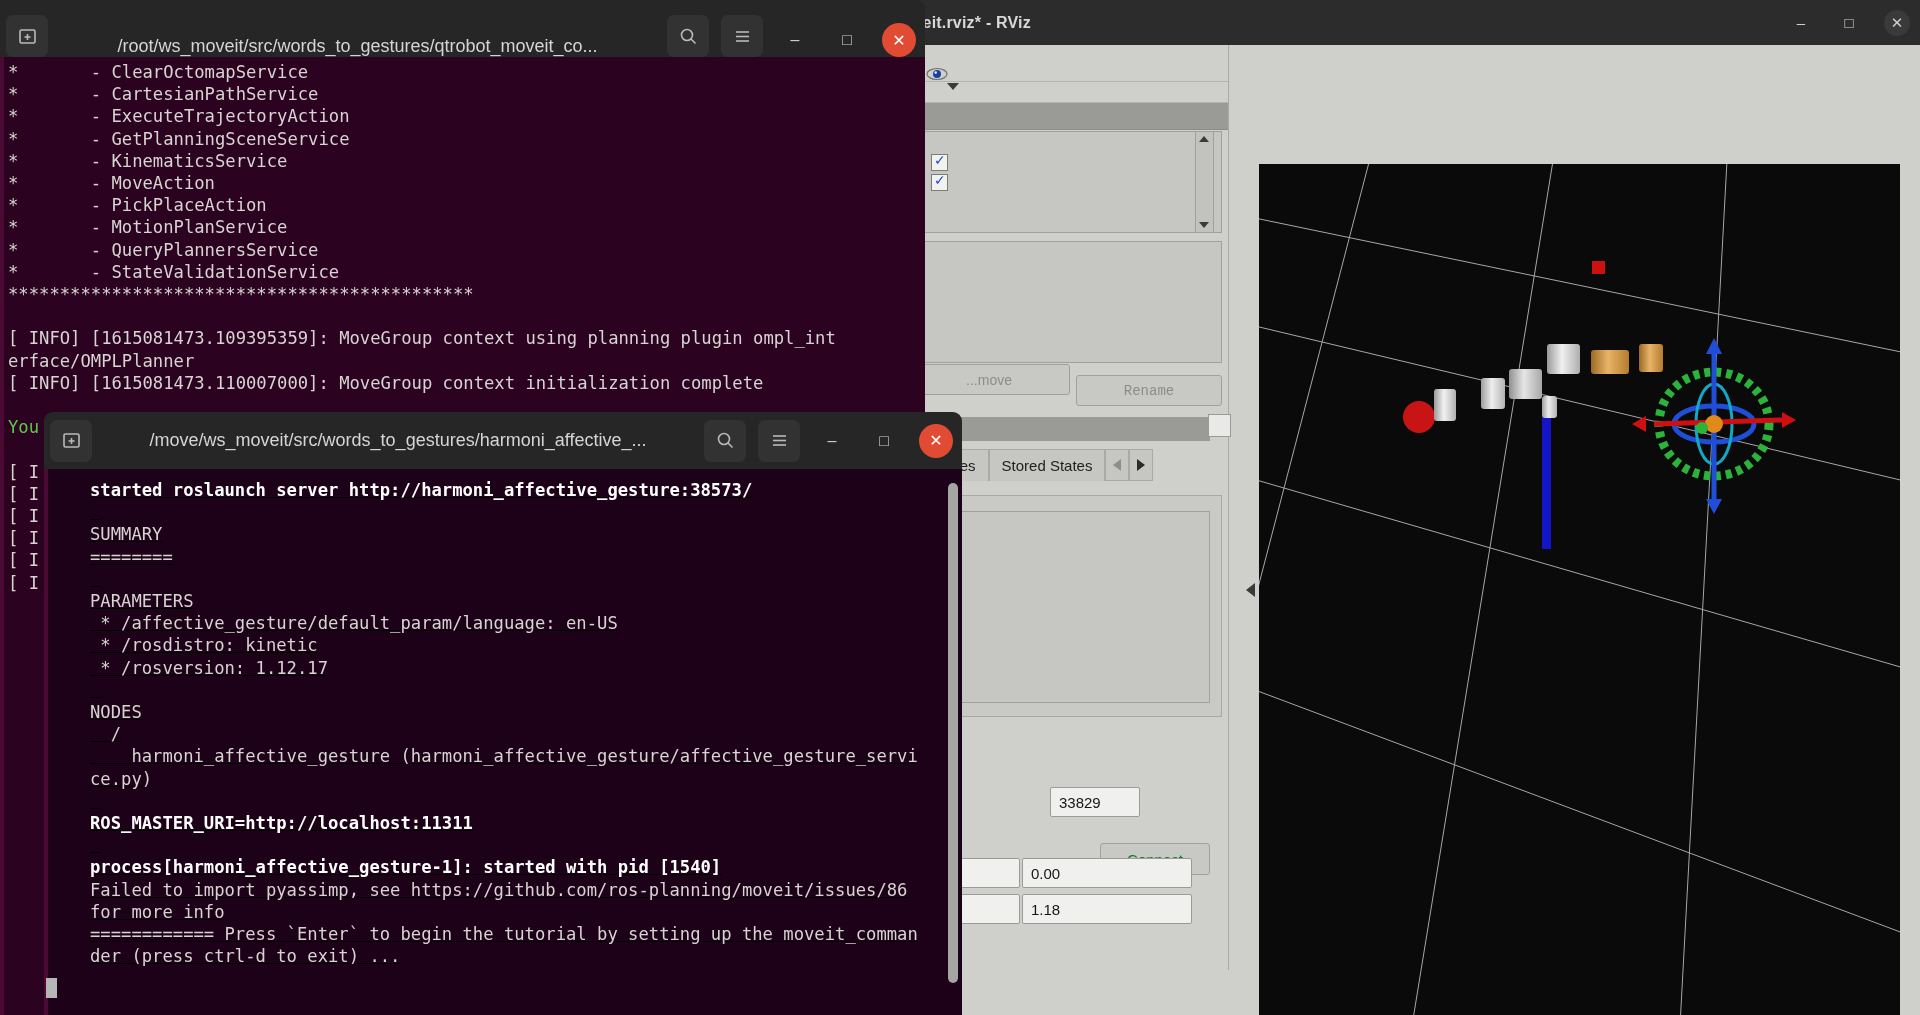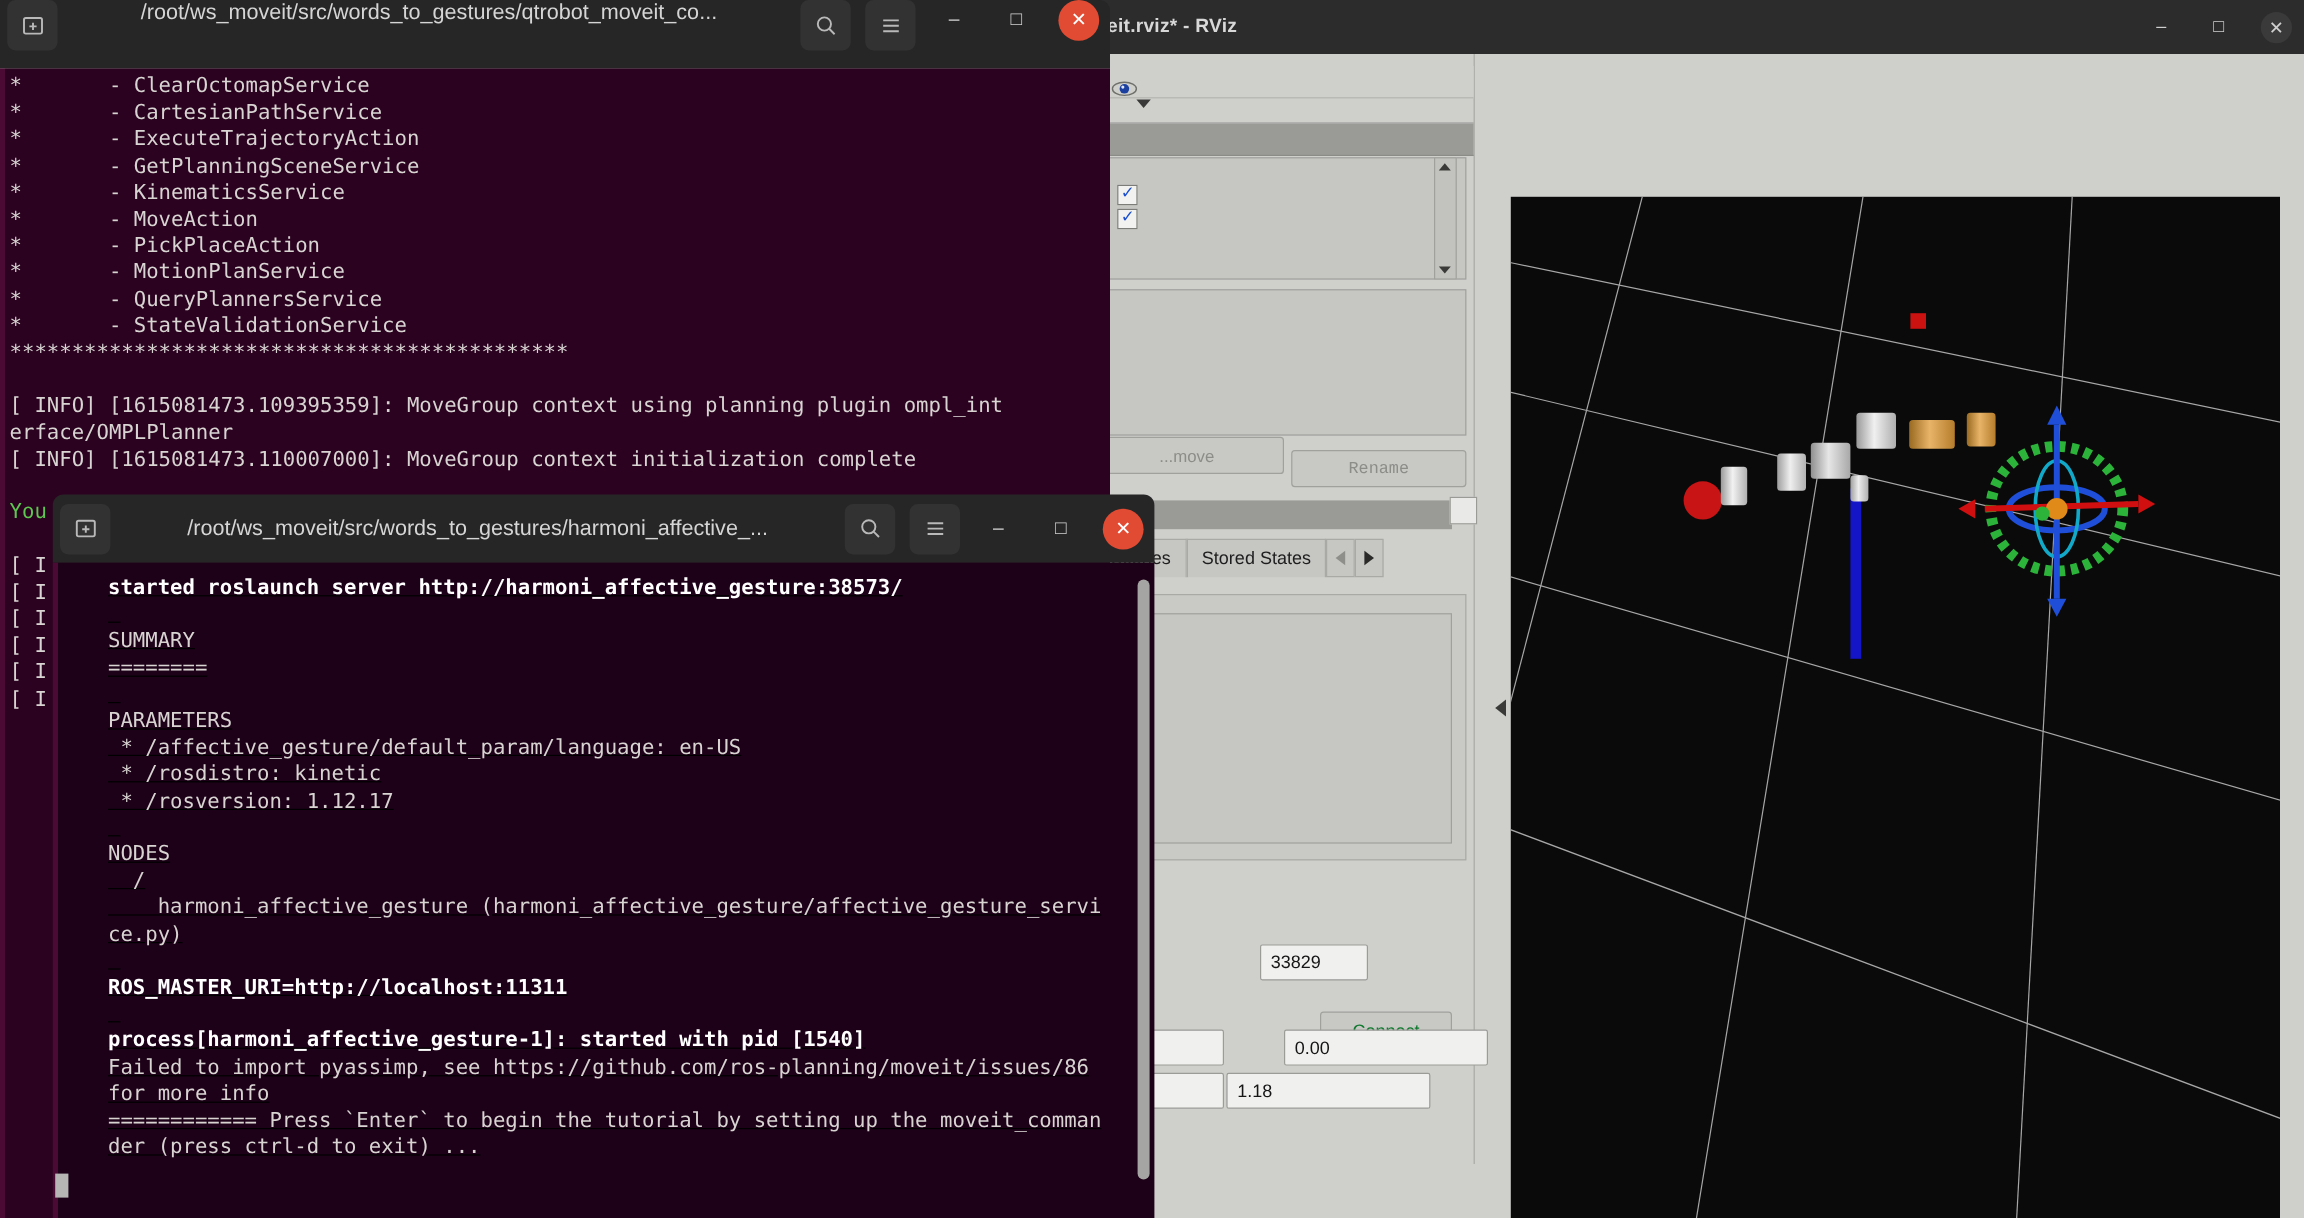--- a/index.html
+++ b/index.html
@@ -110,21 +110,21 @@
     position:absolute;left:1872px;top:530px;width:14px;height:30px;
     display:flex;align-items:center;justify-content:center;
   }
 
   
   #term1{
     position:absolute;left:0;top:0;width:925px;height:1015px;
   }
   #term1-tb{
     position:absolute;left:0;top:0;width:925px;height:57px;
-    background:#262626;display:flex;align-items:flex-start;
+    background:#262626;display:flex;align-items:flex-end;
     border-top-right-radius:9px;
   }
   #term1-body{
     position:absolute;left:0;top:57px;width:925px;height:958px;
     background:#2d0421;
     background:linear-gradient(90deg,#4a0a33 0 4px,#2b0320 4px);
     overflow:hidden;
   }
   .tbtn{
     width:42px;height:42px;border-radius:7px;background:#323232;
@@ -228,21 +228,21 @@
       <div id="panel-inner-white"></div>
 
       <div id="port-label">ort:</div>
     </div>
 
     <div class="spin" style="left:1050px;top:742px;width:80px;height:28px;">33829</div>
     <div id="btn-connect">Connect</div>
 
     <div class="spin" style="left:960px;top:813px;width:50px;height:28px;"></div>
     <div class="spin" style="left:960px;top:849px;width:50px;height:28px;"></div>
-    <div class="spin" style="left:1070px;top:813px;width:160px;height:28px;">0.00</div>
+    <div class="spin" style="left:1022px;top:813px;width:160px;height:28px;">0.00</div>
     <div class="spin" style="left:1022px;top:849px;width:160px;height:28px;">1.18</div>
 
     <div id="collapse-handle">
       <div style="width:0;height:0;border-top:7px solid transparent;border-bottom:7px solid transparent;border-right:9px solid #3a3a38;"></div>
     </div>
     <div id="expand-handle">
       <div style="width:0;height:0;border-top:7px solid transparent;border-bottom:7px solid transparent;border-left:9px solid #3a3a38;"></div>
     </div>
 
     <div id="viewport">
@@ -326,21 +326,21 @@
 
 <div id="term2">
   <div id="term2-tb">
     <div class="tbtn">
       <svg width="19" height="19" viewBox="0 0 19 19">
         <rect x="2" y="3" width="15" height="13" rx="1.5" fill="none" stroke="#b9b9b9" stroke-width="1.6"></rect>
         <line x1="9.5" y1="7" x2="9.5" y2="13" stroke="#b9b9b9" stroke-width="1.6"></line>
         <line x1="6.5" y1="10" x2="12.5" y2="10" stroke="#b9b9b9" stroke-width="1.6"></line>
       </svg>
     </div>
-    <span class="tb-title">/root/ws_moveit/src/words_to_gestures/harmoni_affective_...</span>
+    <span class="tb-title">/move/ws_moveit/src/words_to_gestures/harmoni_affective_...</span>
     <div class="tbtn">
       <svg width="19" height="19" viewBox="0 0 19 19">
         <circle cx="8" cy="8" r="5.5" fill="none" stroke="#b9b9b9" stroke-width="1.6"></circle>
         <line x1="12" y1="12" x2="16.5" y2="16.5" stroke="#b9b9b9" stroke-width="1.6"></line>
       </svg>
     </div>
     <div class="tbtn">
       <svg width="19" height="19" viewBox="0 0 19 19">
         <line x1="3" y1="5" x2="16" y2="5" stroke="#b9b9b9" stroke-width="1.6"></line>
         <line x1="3" y1="9.5" x2="16" y2="9.5" stroke="#b9b9b9" stroke-width="1.6"></line>

